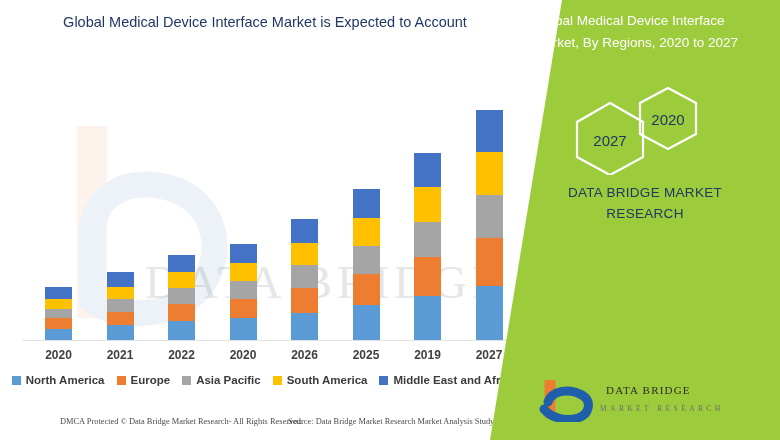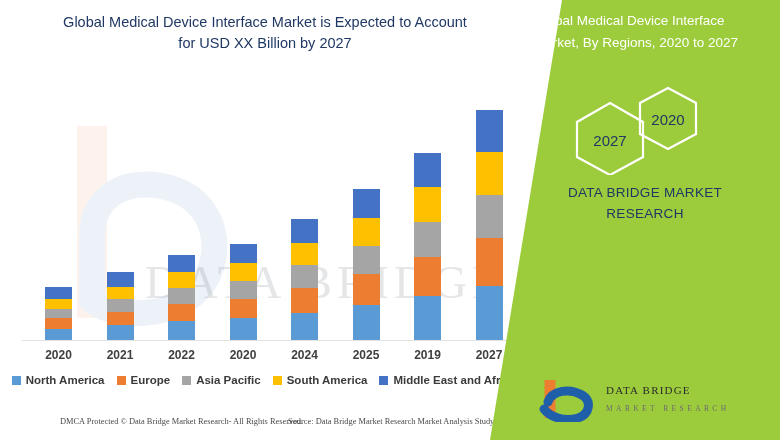--- a/index.html
+++ b/index.html
@@ -50,21 +50,21 @@
     color:#1f3864;font-size:13.5px;line-height:21px;letter-spacing:.3px;
   }
 
   
   .logo{position:absolute;left:44px;top:378px;width:230px;height:46px;}
   .logo-word{
     position:absolute;left:72px;top:6px;color:#2b2b2b;
     font-size:11px;letter-spacing:1.2px;font-family:"Liberation Serif", serif;
   }
   .logo-sub{
-    position:absolute;left:72px;top:26px;color:#6e6e6e;
+    position:absolute;left:66px;top:26px;color:#6e6e6e;
     font-size:7.5px;letter-spacing:3.4px;font-family:"Liberation Serif", serif;
   }
 
   
   .chart{position:absolute;left:0;top:0;width:520px;height:440px;}
   .baseline{position:absolute;left:22px;top:340px;width:490px;height:1px;background:#e2e2e2;}
   .bar{position:absolute;width:27px;bottom:0;}
   .bar .seg{width:100%;display:block;}
   .xlab{
     position:absolute;top:348px;width:56px;text-align:center;
@@ -94,21 +94,20 @@
 <div id="stage">
 
   <svg class="wm-b" viewBox="0 0 210 215">
     <path d="M34 8 L34 200" stroke="#ED7D31" stroke-width="30" fill="none"></path>
     <path d="M34 118 C34 70 80 58 118 72 C160 88 168 140 140 172 C112 202 54 200 34 182 Z" fill="none" stroke="#2F6FB5" stroke-width="26"></path>
   </svg>
   <div class="wm-text">DATA BRIDGE MARKET RESEARCH</div>
 
   <div class="title">
     <div>Global Medical Device Interface Market is Expected to Account</div>
-    <div>for USD XX Billion by 2027</div>
   </div>
 
   <div class="chart">
     <div class="baseline"></div>
     <div id="bars">
         <div class="bar" style="left: 45px; top: 286.749px; height: 53.2512px;">
           <div class="seg" style="height: 12.4631px; background: rgb(68, 114, 196);"></div>
           <div class="seg" style="height: 10.197px; background: rgb(255, 192, 0);"></div>
           <div class="seg" style="height: 9.06404px; background: rgb(165, 165, 165);"></div>
           <div class="seg" style="height: 10.197px; background: rgb(237, 125, 49);"></div>
@@ -162,21 +161,21 @@
           <div class="seg" style="height: 43.0542px; background: rgb(165, 165, 165);"></div>
           <div class="seg" style="height: 47.5862px; background: rgb(237, 125, 49);"></div>
           <div class="seg" style="height: 54.3842px; background: rgb(91, 155, 213);"></div>
         </div>
       </div>
     <div id="xlabels">
         <div class="xlab" style="left: 30.5px;">2020</div>
         <div class="xlab" style="left: 92px;">2021</div>
         <div class="xlab" style="left: 153.5px;">2022</div>
         <div class="xlab" style="left: 215px;">2020</div>
-        <div class="xlab" style="left: 276.5px;">2024</div>
+        <div class="xlab" style="left: 276.5px;">2026</div>
         <div class="xlab" style="left: 338px;">2025</div>
         <div class="xlab" style="left: 399.5px;">2019</div>
         <div class="xlab" style="left: 461px;">2027</div>
       </div>
     <div class="legend" id="legend">
         <div class="lg-item">
           <span class="lg-sw" style="background: rgb(91, 155, 213);"></span>
           <span class="lg-tx">North America</span>
         </div>
         <div class="lg-item">

